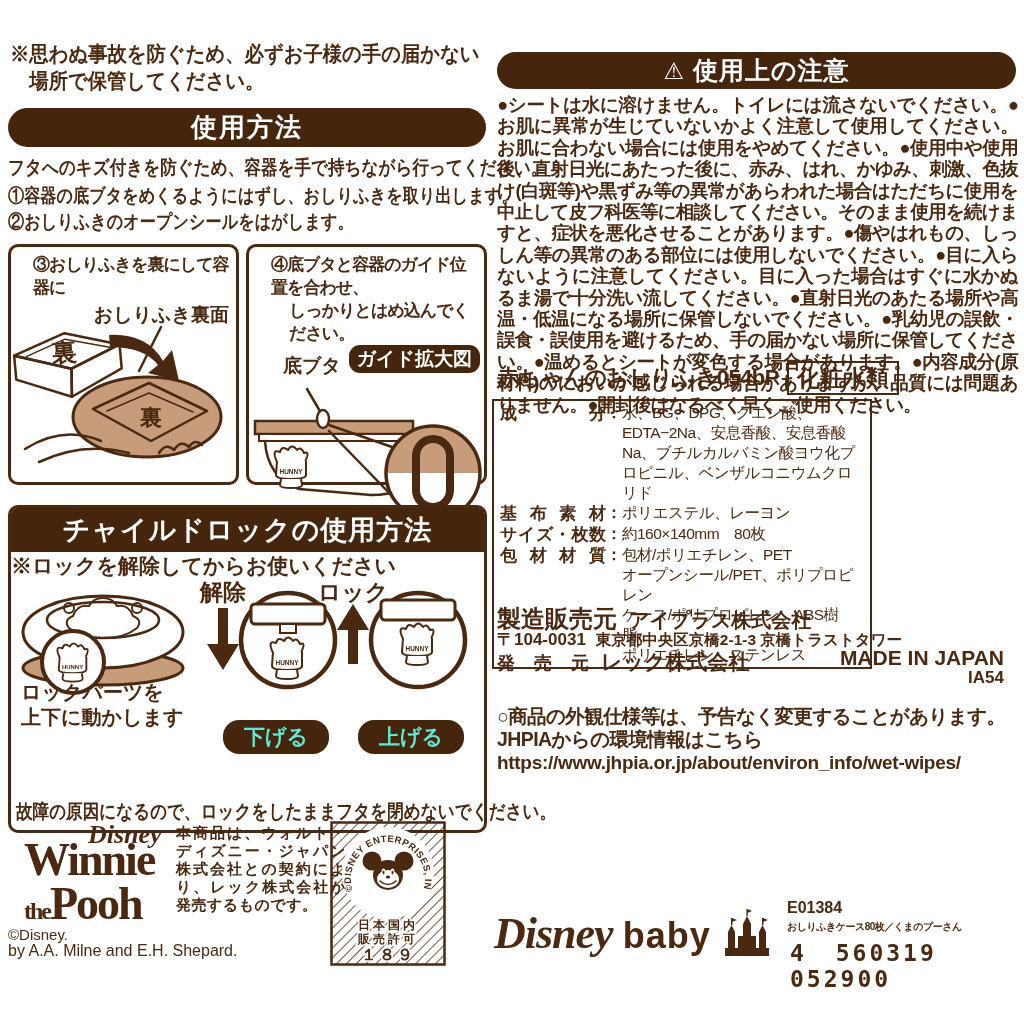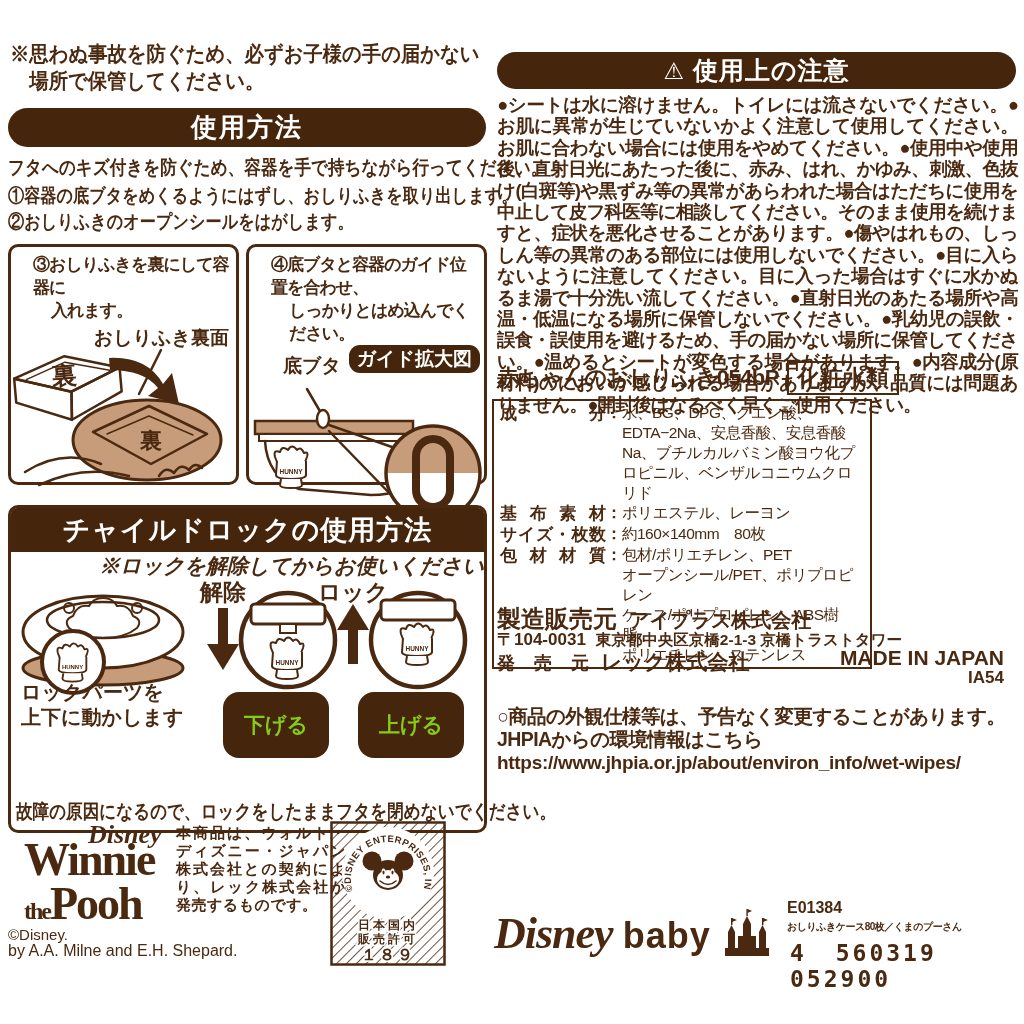--- a/index.html
+++ b/index.html
@@ -9,22 +9,22 @@
   .b{font-weight:bold;}
   .bar{background:#45250b;color:#fff;font-weight:bold;display:flex;align-items:center;justify-content:center;}
   .sx85{transform:scaleX(.85);transform-origin:left top;white-space:nowrap;}
   .sx92{transform:scaleX(.92);transform-origin:left top;white-space:nowrap;}
   .box{border:3px solid #4a2910;border-radius:10px;background:#fff;box-sizing:border-box;}
   .step-caption{font-size:17px;font-weight:bold;line-height:23px;padding:6px 4px 0 22px;letter-spacing:-1px;}
   .step-caption .l2{display:block;padding-left:18px;}
   svg text{font-family:"Liberation Sans",sans-serif;fill:#4a2910;font-weight:bold;}
   .ln{stroke:#4a2910;fill:none;stroke-linecap:round;stroke-linejoin:round;}
   .pot path{fill:#fff;stroke:#4a2910;stroke-width:2;stroke-linejoin:round;}
-  .pill{position:absolute;background:#45250b;color:#84cc16;font-weight:bold;font-size:21px;
-        border-radius:16px;padding:19px 0;width:106px;text-align:center;}
+  .pill{position:absolute;background:#45250b;color:#5eead4;font-weight:bold;font-size:21px;
+        border-radius:16px;padding:3px 0;width:106px;text-align:center;margin-top:28px;}
   .spec-table{border:2.5px solid #4a2910;box-sizing:border-box;padding:2px 4px 2px 6px;}
   .spec-row{display:flex;align-items:flex-start;}
   .spec-label{display:inline-block;width:106px;min-width:106px;font-size:17px;font-weight:bold;
               text-align:justify;text-align-last:justify;line-height:20px;padding-top:1px;}
   .spec-colon{font-size:16px;line-height:20px;font-weight:bold;}
   .spec-value{font-size:15.5px;line-height:20px;white-space:pre-line;letter-spacing:-0.5px;}
   .cat-box{border:2.5px solid #4a2910;padding:0 8px;font-size:23px;font-weight:bold;line-height:30px;}
   .url{font-size:19px;letter-spacing:-0.3px;}
   .serif{font-family:"Liberation Serif",serif;}
 </style>
@@ -40,21 +40,20 @@
 
   <div class="abs bar" style="left:8px;top:108px;width:478px;height:39px;border-radius:20px;font-size:26px;letter-spacing:2px;">使用方法</div>
 
   <div class="abs b sx85" style="left:8px;top:154px;font-size:19.5px;">フタへのキズ付きを防ぐため、容器を手で持ちながら行ってください。</div>
   <div class="abs sx85" style="left:8px;top:183px;font-size:19px;font-weight:600;">①容器の底ブタをめくるようにはずし、おしりふきを取り出します。</div>
   <div class="abs sx85" style="left:8px;top:209px;font-size:19px;font-weight:600;">②おしりふきのオープンシールをはがします。</div>
 
   <div class="abs box" style="left:8px;top:244px;width:231px;height:241px;">
     <div class="step-caption">
       <span>③おしりふきを裏にして容器に</span>
-      <span class="l2">入れます。</span>
     </div>
     <svg width="224" height="168" viewBox="0 0 224 168">
       <text x="218" y="22" font-size="19" text-anchor="end">おしりふき裏面</text>
       <line class="ln" x1="150" y1="28" x2="128" y2="72" stroke-width="2.5"></line>
 
       <g transform="translate(2,24) rotate(-5 55 40)">
         <polygon class="ln" points="2,28 54,10 108,26 58,46" fill="#fff" stroke-width="2.5"></polygon>
         <polygon class="ln" points="2,28 2,52 56,74 58,46" fill="#fff" stroke-width="2.5"></polygon>
         <polygon class="ln" points="58,46 56,74 108,50 108,26" fill="#fff" stroke-width="2.5"></polygon>
         <polyline class="ln" points="14,30 54,16 98,28" stroke-width="1.5"></polyline>
@@ -104,21 +103,21 @@
         <circle cx="184" cy="104" r="47" fill="#fff"></circle>
         <path d="M137,104 A47,47 0 0 1 231,104 Z" fill="#c79c7a"></path>
         <circle class="ln" cx="184" cy="104" r="47" stroke-width="3.5"></circle>
         <rect class="ln" x="167" y="70" width="34" height="68" rx="17" stroke-width="8"></rect>
       </svg>
     </div>
   </div>
 
   <div class="abs box" style="left:8px;top:505px;width:479px;height:328px;">
     <div class="bar" style="height:44px;border-radius:6px 6px 0 0;font-size:27px;letter-spacing:1px;">チャイルドロックの使用方法</div>
-    <div class="b" style="text-align:right;font-size:21px;line-height:28px;font-style:italic;">※ロックを解除してからお使いください</div>
+    <div class="b" style="text-align:left;font-size:21px;line-height:28px;">※ロックを解除してからお使いください</div>
     <div style="position:relative;height:152px;">
       <svg width="471" height="152" viewBox="0 0 471 152">
 
         <ellipse cx="92" cy="88" rx="80" ry="17" fill="#c79c7a" stroke="#4a2910" stroke-width="3"></ellipse>
         <ellipse cx="92" cy="52" rx="80" ry="36" fill="#fff" stroke="#4a2910" stroke-width="3"></ellipse>
         <ellipse class="ln" cx="92" cy="40" rx="56" ry="18" stroke-width="2.5"></ellipse>
         <path class="ln" d="M62,36 q4,-12 16,-10 q4,-8 14,-8 q10,0 14,8 q12,-2 16,10 q10,4 4,12 q-12,10 -34,10 q-22,0 -34,-10 q-6,-8 4,-12 z" stroke-width="2"></path>
         <circle class="ln" cx="58" cy="28" r="5" stroke-width="2"></circle>
         <circle class="ln" cx="126" cy="28" r="5" stroke-width="2"></circle>
         <circle cx="62" cy="82" r="31" fill="#fff" stroke="#4a2910" stroke-width="4"></circle>

